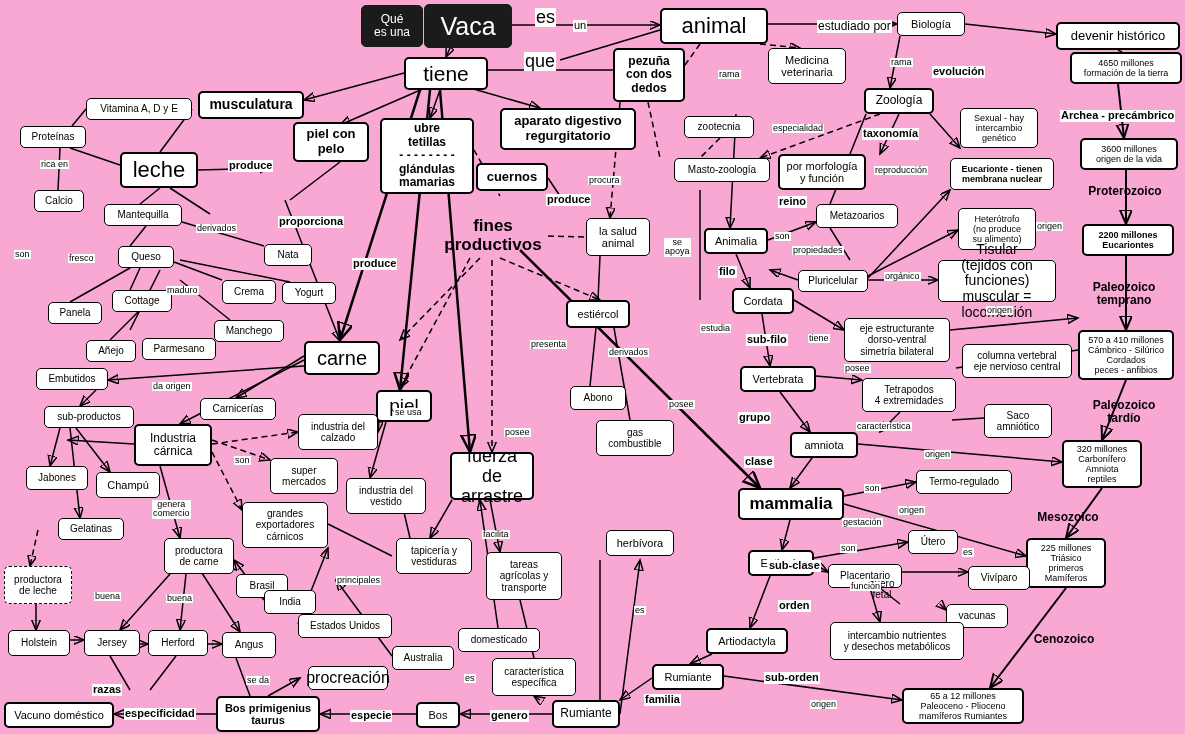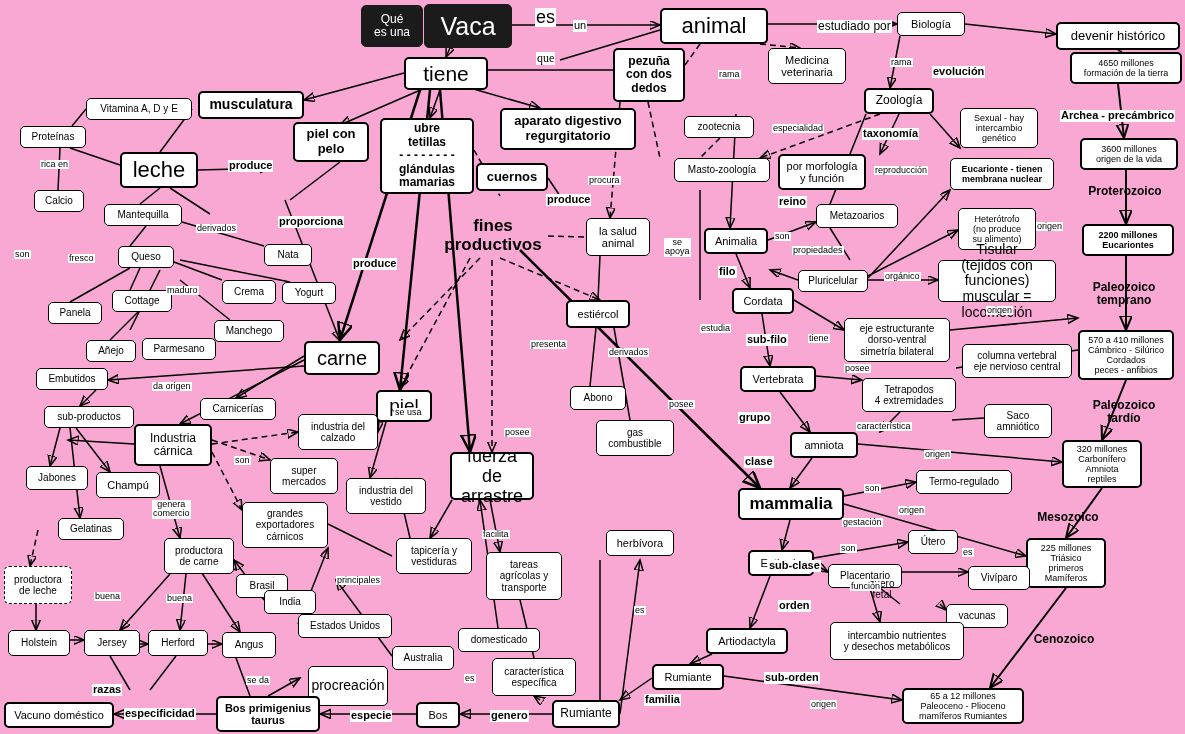--- a/index.html
+++ b/index.html
@@ -257,33 +257,33 @@
       <div class="node" style="left: 298px; top: 614px; width: 94px; height: 24px; font-size: 10px;">Estados Unidos</div>
       <div class="node" style="left: 830px; top: 622px; width: 134px; height: 38px; font-size: 10px;">intercambio nutrientes<br>y desechos metabólicos</div>
       <div class="node plain" style="left: 1024px; top: 630px; width: 80px; height: 20px; font-size: 12px; font-weight: bold;">Cenozoico</div>
       <div class="node" style="left: 8px; top: 630px; width: 62px; height: 26px; font-size: 10px;">Holstein</div>
       <div class="node" style="left: 84px; top: 630px; width: 56px; height: 26px; font-size: 10px;">Jersey</div>
       <div class="node" style="left: 148px; top: 630px; width: 60px; height: 26px; font-size: 10px;">Herford</div>
       <div class="node" style="left: 222px; top: 632px; width: 54px; height: 26px; font-size: 10px;">Angus</div>
       <div class="node" style="left: 458px; top: 628px; width: 82px; height: 24px; font-size: 10px;">domesticado</div>
       <div class="node thick" style="left: 706px; top: 628px; width: 82px; height: 26px; font-size: 11px;">Artiodactyla</div>
       <div class="node" style="left: 392px; top: 646px; width: 62px; height: 24px; font-size: 10px;">Australia</div>
-      <div class="node" style="left: 308px; top: 666px; width: 80px; height: 40px; font-size: 14px;">procreación</div>
+      <div class="node" style="left: 308px; top: 666px; width: 80px; height: 24px; font-size: 16px;">procreación</div>
       <div class="node" style="left: 492px; top: 658px; width: 84px; height: 38px; font-size: 10px;">característica<br>específica</div>
       <div class="node thick" style="left: 652px; top: 664px; width: 72px; height: 26px; font-size: 11px;">Rumiante</div>
       <div class="node thick" style="left: 902px; top: 688px; width: 122px; height: 36px; font-size: 9px;">65 a 12 millones<br>Paleoceno - Plioceno<br>mamíferos Rumiantes</div>
       <div class="node thick" style="left: 4px; top: 702px; width: 110px; height: 26px; font-size: 11px;">Vacuno doméstico</div>
       <div class="node thick" style="left: 216px; top: 696px; width: 104px; height: 36px; font-size: 11px; font-weight: bold;">Bos primigenius<br>taurus</div>
       <div class="node thick" style="left: 416px; top: 702px; width: 44px; height: 26px; font-size: 11px;">Bos</div>
       <div class="node thick" style="left: 552px; top: 700px; width: 68px; height: 28px; font-size: 12px;">Rumiante</div>
     </div>
   <div id="label-layer">
       <div class="lbl" style="left: 535px; top: 8px; font-size: 18px;">es</div>
       <div class="lbl" style="left: 573px; top: 20px; font-size: 11px;">un</div>
-      <div class="lbl" style="left: 536px; top: 52px; font-size: 12px; font-family: Liberation Serif, serif;">que</div>
+      <div class="lbl" style="left: 524px; top: 52px; font-size: 18px;">que</div>
       <div class="lbl" style="left: 793px; top: 20px; font-size: 12px; margin-left: 24px;">estudiado por</div>
       <div class="lbl" style="left: 718px; top: 70px; font-size: 9px;">rama</div>
       <div class="lbl" style="left: 890px; top: 58px; font-size: 9px;">rama</div>
       <div class="lbl b" style="left: 932px; top: 66px; font-size: 11px;">evolución</div>
       <div class="lbl b" style="left: 1060px; top: 110px; font-size: 11px;">Archea - precámbrico</div>
       <div class="lbl" style="left: 772px; top: 124px; font-size: 9px;">especialidad</div>
       <div class="lbl b" style="left: 862px; top: 128px; font-size: 11px;">taxonomía</div>
       <div class="lbl" style="left: 874px; top: 166px; font-size: 9px;">reproducción</div>
       <div class="lbl" style="left: 40px; top: 160px; font-size: 9px;">rica en</div>
       <div class="lbl b" style="left: 228px; top: 160px; font-size: 11px;">produce</div>

